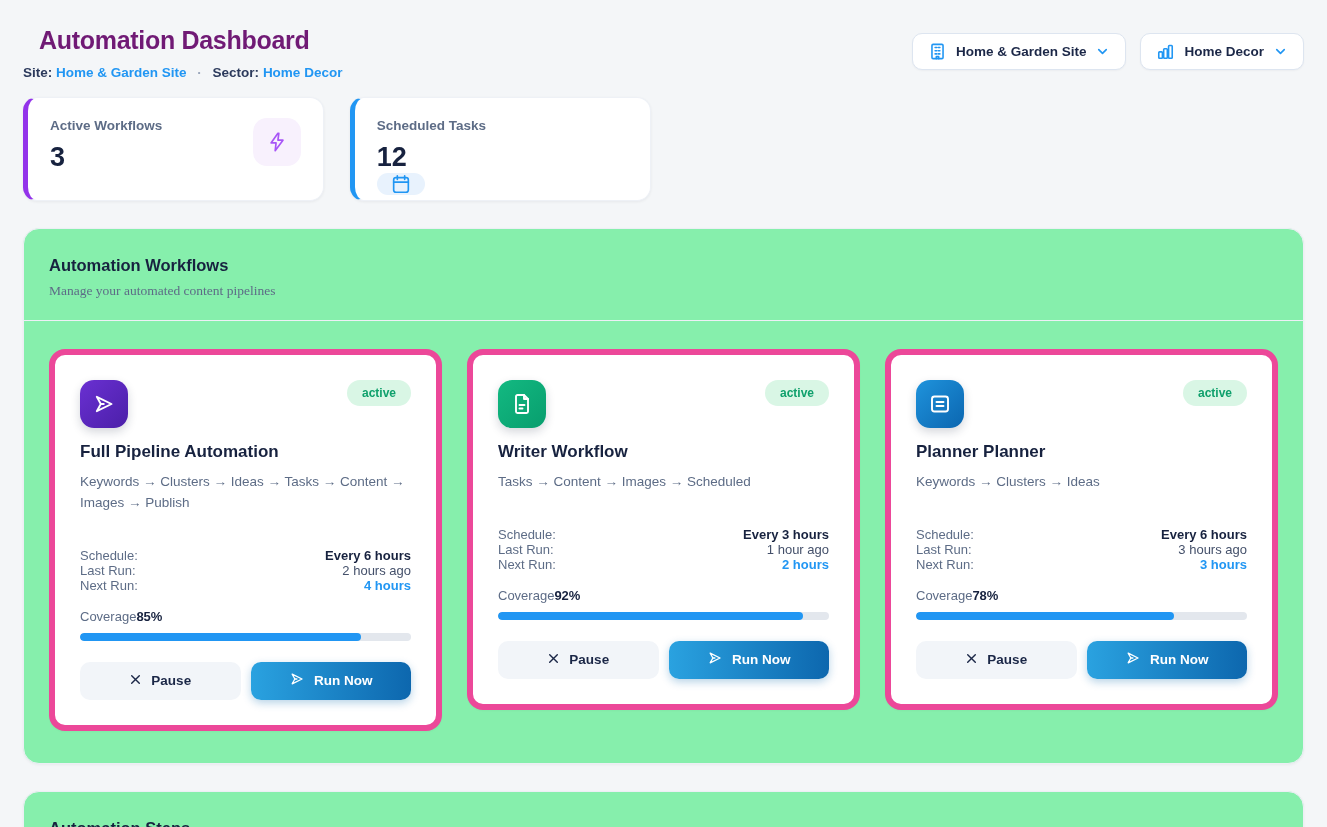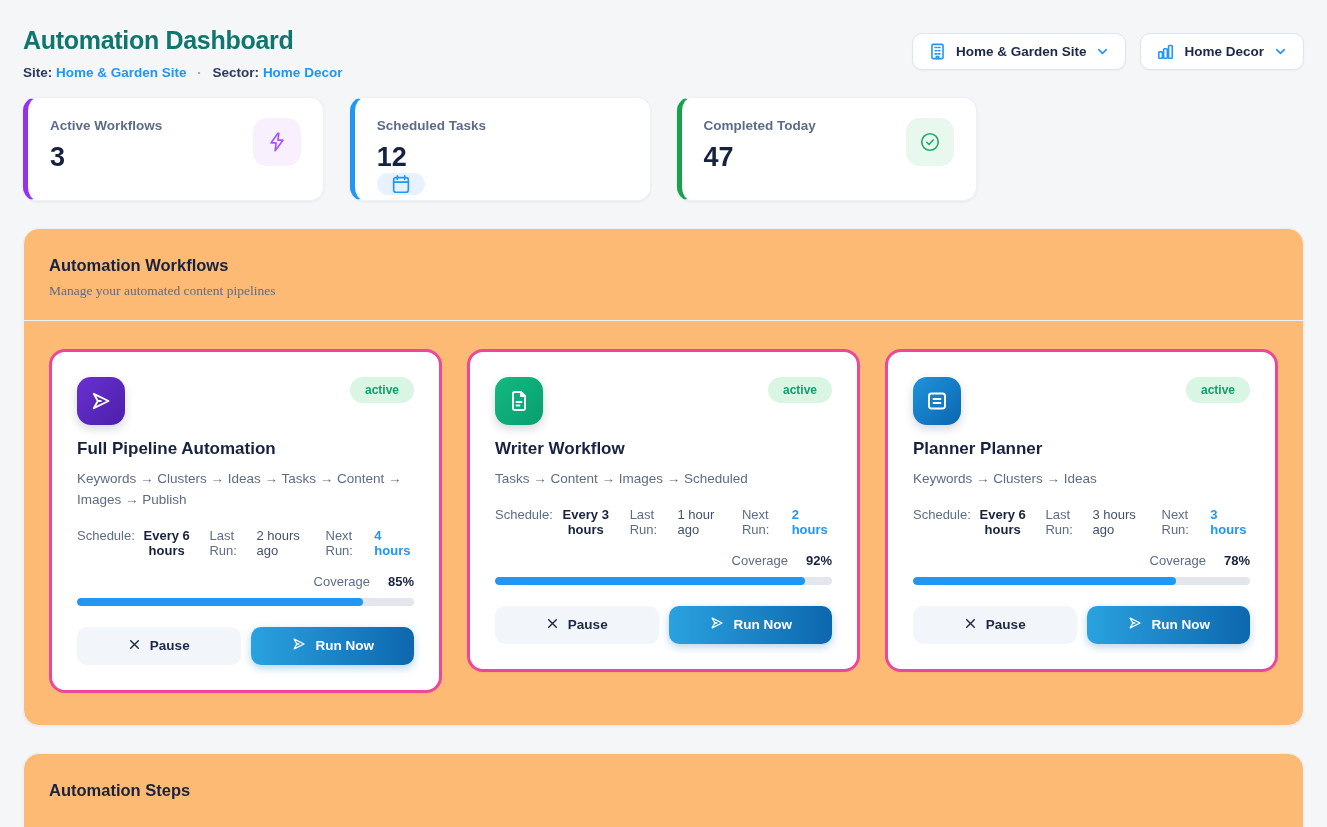--- a/index.html
+++ b/index.html
@@ -6,21 +6,21 @@
   html,body { width:1327px; height:827px; overflow:hidden; }
   body {
     font-family:"Liberation Sans","DejaVu Sans",sans-serif;
     background:#f4f6f8;
     color:#1b2747;
   }
   .page { padding:26px 23px 0; }
 
   
   .top { display:flex; justify-content:space-between; align-items:flex-start; }
-  .page-title { font-size:25px; font-weight:800; color:#0f766e; letter-spacing:-0.3px; }
+  .page-title { font-size:25px; font-weight:800; color:#701a75; letter-spacing:-0.3px;margin-left:16px; }
   .subtitle { margin-top:10px; font-size:13.5px; font-weight:700; color:#2c3a5c; }
   .subtitle .lnk { color:#2196f3; cursor:pointer; }
   .subtitle .dot { color:#9aa6bb; margin:0 7px; font-weight:700; }
   .dropdowns { display:flex; gap:14px; margin-top:7px; }
   .dd-btn {
     display:flex; align-items:center; gap:9px;
     background:#fff; border:1px solid #dde5f0; border-radius:10px;
     height:37px; padding:0 15px; cursor:pointer;
     font-family:inherit; font-size:13.5px; font-weight:700; color:#1b2747;
     box-shadow:0 1px 2px rgba(16,24,40,.04);
@@ -42,58 +42,58 @@
   .stat-label { font-size:13.5px; color:#5d6c86; font-weight:600; }
   .stat-value { font-size:27px; font-weight:800; color:#17223f; margin-top:9px; }
   .stat-ico { width:48px; height:48px; border-radius:14px; display:flex; align-items:center; justify-content:center; }
   .stat-ico.purple { background:#f8f1fd; }
   .stat-ico.blue   { background:#e8f2fd; }
   .stat-ico.green  { background:#e9f8ef; }
   .stat-ico.orange { background:#fdf8e9; }
 
   
   .panel {
-    background:#fdba74; border:1px solid #eceff5; border-radius:16px;
+    background:#86efac; border:1px solid #eceff5; border-radius:16px;
     margin-top:27px; box-shadow:0 1px 3px rgba(16,24,40,.05);
   }
   .panel-head { padding:27px 25px 21px; }
   .panel-title { font-size:16.5px; font-weight:800; color:#17223f; }
   .panel-sub { margin-top:8px; font-size:13.5px; color:#5d6c86;font-family:Liberation Serif, serif; }
   .panel-divider { border-top:1px solid #edf0f6; }
   .panel-body { padding:28px 25px 32px; }
 
   
   .wf-grid { display:grid; grid-template-columns:repeat(3,1fr); gap:25px; align-items:start; }
   .wf-card {
-    border:3px solid #ec4899; border-radius:16px; background:#fff;
+    border:6px solid #ec4899; border-radius:16px; background:#fff;
     padding:25px; box-shadow:0 1px 2px rgba(16,24,40,.03);
   }
   .wf-top { display:flex; justify-content:space-between; align-items:flex-start; }
   .wf-ico {
     width:48px; height:48px; border-radius:14px;
     display:flex; align-items:center; justify-content:center;
     box-shadow:0 4px 10px rgba(23,34,63,.18);
   }
   .wf-ico.purple { background:linear-gradient(135deg,#6a30d2,#4b1fa8); }
   .wf-ico.green  { background:linear-gradient(135deg,#13b981,#089e6e); }
   .wf-ico.blue   { background:linear-gradient(135deg,#1f93dc,#0b66b0); }
   .badge {
     background:#d9f6e5; color:#0fa06c; font-size:12px; font-weight:800;
     padding:6px 15px; border-radius:999px;
   }
   .wf-title { margin-top:14px; font-size:17px; font-weight:800; color:#17223f; }
   .wf-desc { margin-top:10px; font-size:13.5px; color:#5d6c86; line-height:1.55; }
-  .wf-meta { margin-top:17px; display:flex; flex-direction:row; gap:11px; }
+  .wf-meta { margin-top:34px; display:flex; flex-direction:column; }
   .meta-row { display:flex; justify-content:space-between; font-size:13px; }
   .meta-label { color:#5d6c86; }
   .meta-val.bold { font-weight:700; color:#17223f;text-align:center; }
   .meta-val.plain { color:#44506a; }
   .meta-val.link { font-weight:800; color:#2196f3; }
   .coverage { margin-top:16px; }
-  .cov-row { display:flex; justify-content:flex-end; font-size:13px;gap:18px; }
+  .cov-row { display:flex; justify-content:flex-start; font-size:13px; }
   .cov-label { color:#5d6c86; }
   .cov-val { font-weight:800; color:#17223f; }
   .bar-track { margin-top:9px; height:8px; border-radius:999px; background:#e3e7ed; overflow:hidden; }
   .bar-fill { height:100%; border-radius:999px; background:#2196f3; }
   .wf-actions { margin-top:21px; display:flex; gap:10px; }
   .btn {
     flex:1; height:38px; border:none; border-radius:10px; cursor:pointer;
     display:flex; align-items:center; justify-content:center; gap:9px;
     font-family:inherit; font-size:13.5px; font-weight:700;
   }
@@ -166,32 +166,20 @@
         <div class="stat-label">Scheduled Tasks</div>
         <div class="stat-value">12</div>
       </div>
       <div class="stat-ico blue">
         <svg width="22" height="22" viewBox="0 0 24 24" fill="none" stroke="#2196f3" stroke-width="1.8" stroke-linecap="round" stroke-linejoin="round">
           <rect x="4" y="5" width="16" height="16" rx="2.5"></rect>
           <path d="M8 3v4M16 3v4M4 10h16"></path>
         </svg>
       </div>
     </div>
-    <div class="stat-card green">
-      <div>
-        <div class="stat-label">Completed Today</div>
-        <div class="stat-value">47</div>
-      </div>
-      <div class="stat-ico green">
-        <svg width="22" height="22" viewBox="0 0 24 24" fill="none" stroke="#22ab67" stroke-width="1.8" stroke-linecap="round" stroke-linejoin="round">
-          <circle cx="12" cy="12" r="9"></circle>
-          <path d="M8.5 12.3l2.4 2.4 4.6-4.9"></path>
-        </svg>
-      </div>
-    </div>
   </div>
 
   <div class="panel">
     <div class="panel-head">
       <div class="panel-title">Automation Workflows</div>
       <div class="panel-sub">Manage your automated content pipelines</div>
     </div>
     <div class="panel-divider"></div>
     <div class="panel-body">
       <div class="wf-grid">

